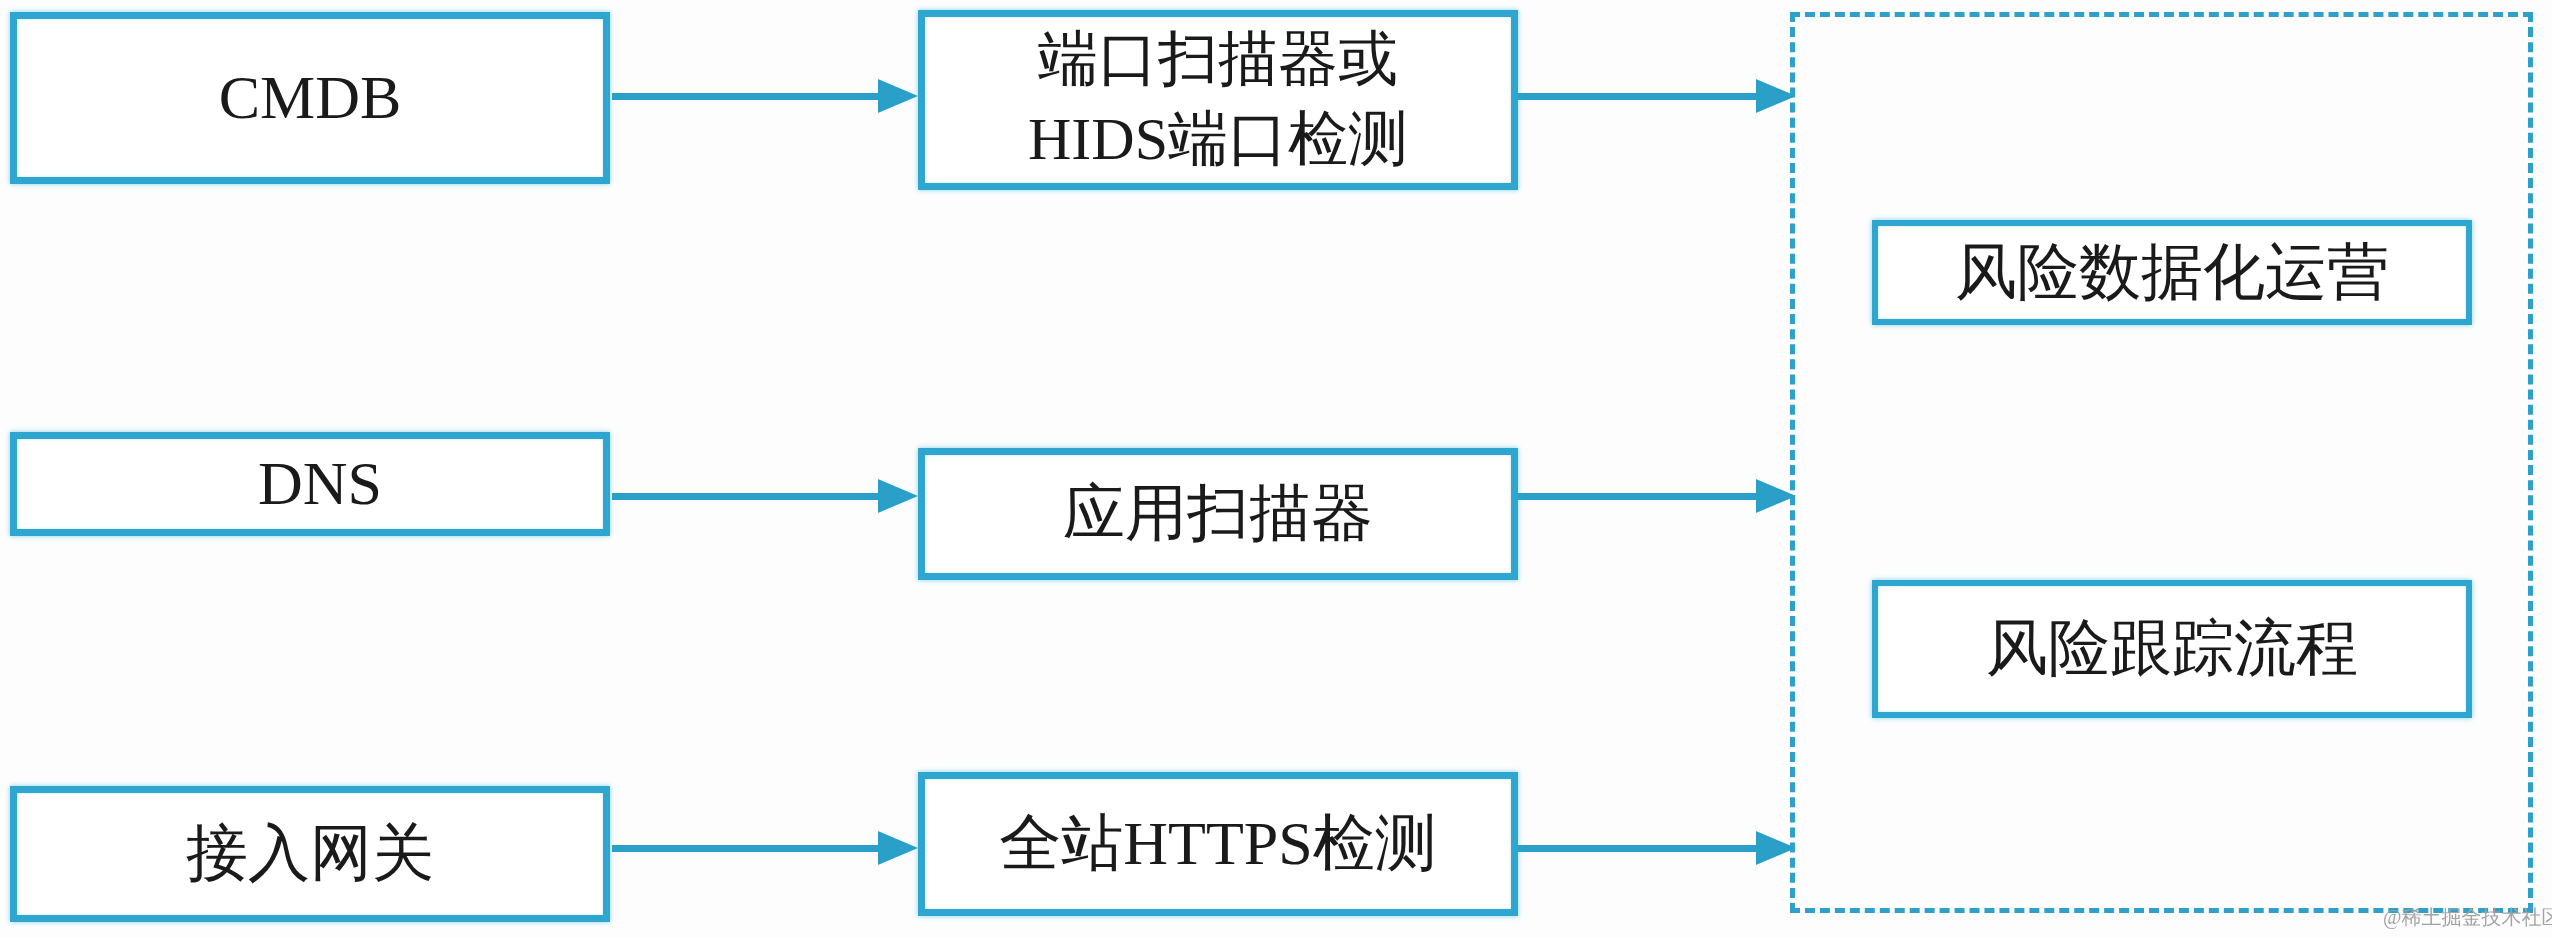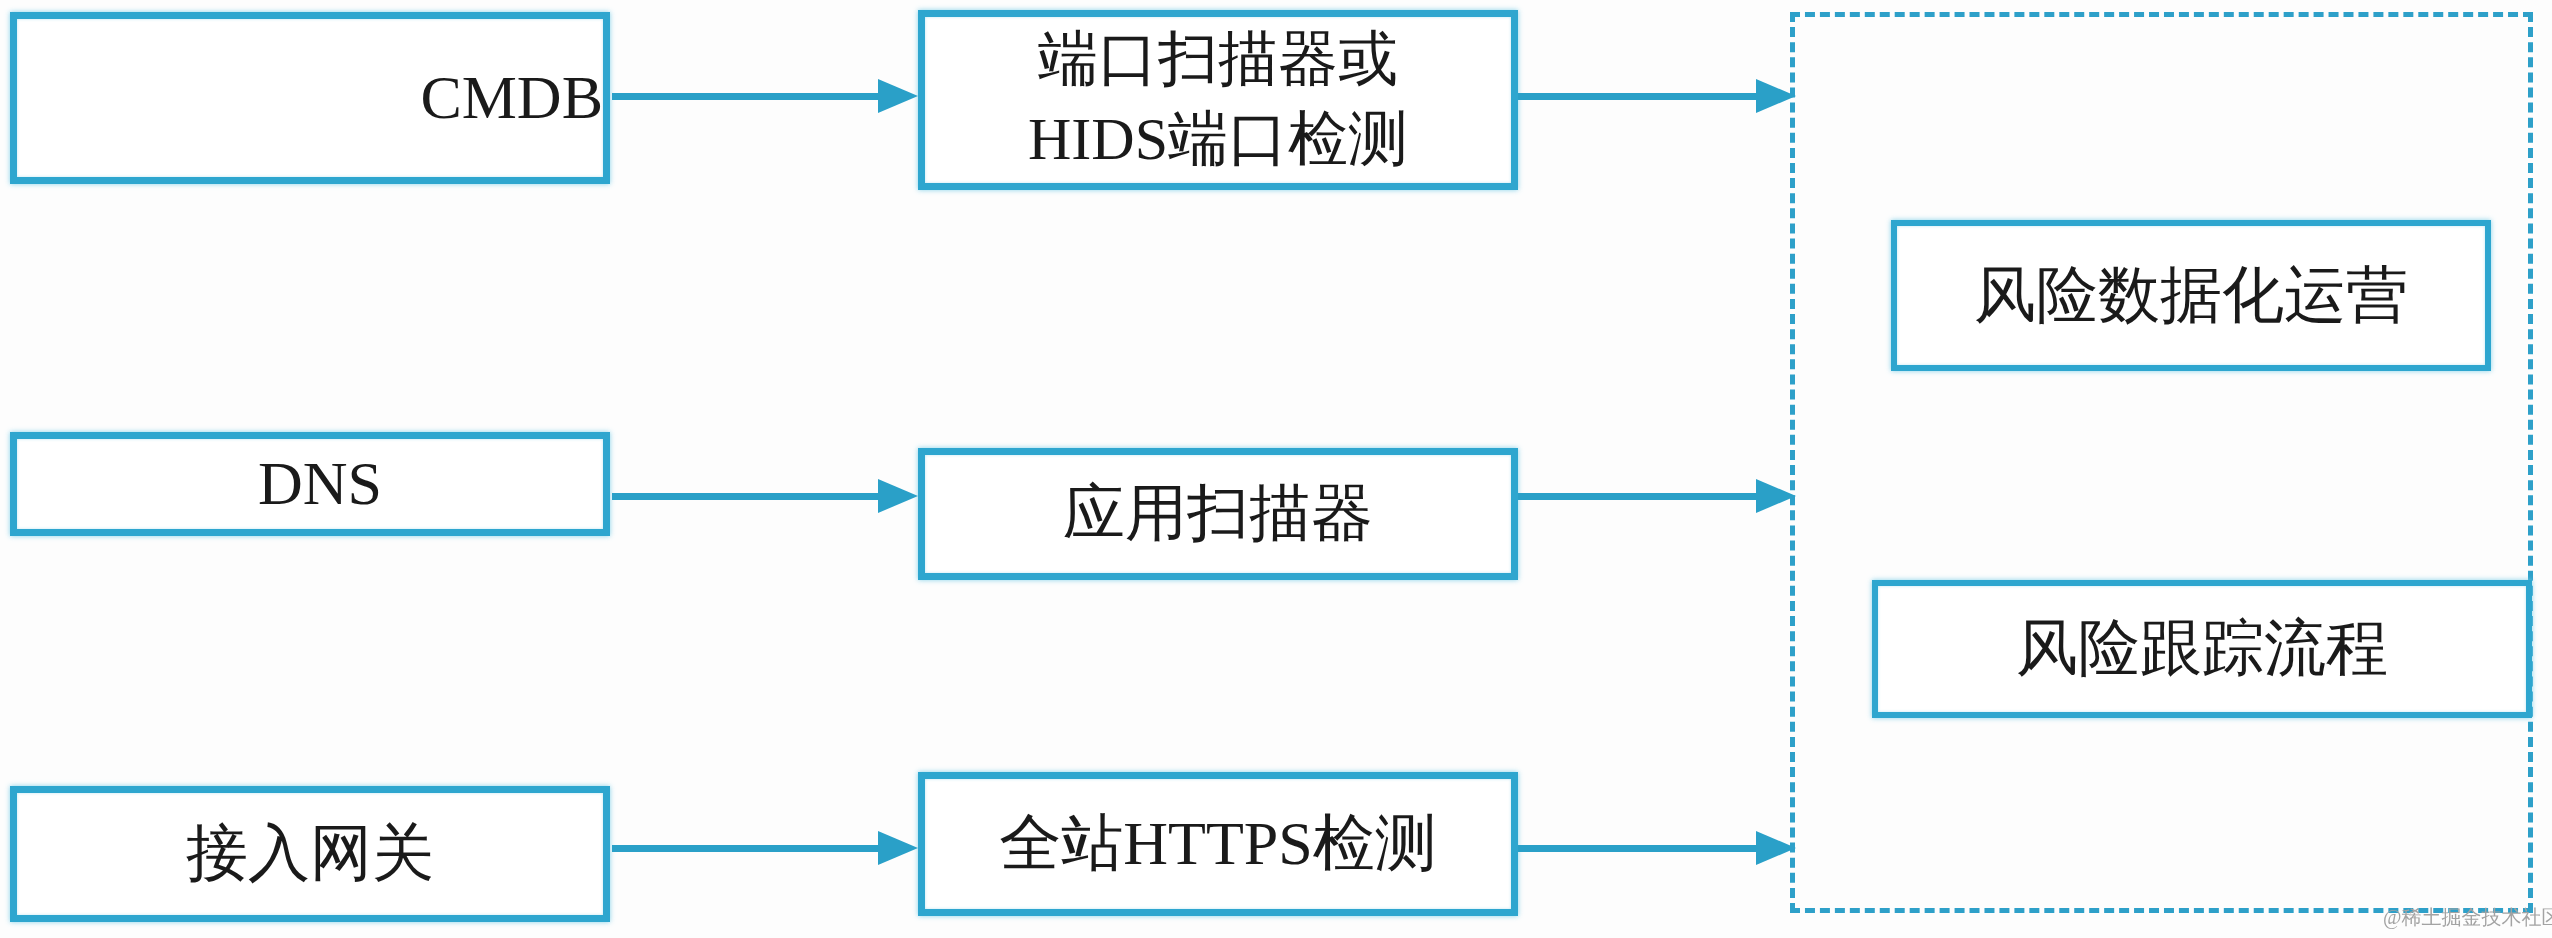--- a/index.html
+++ b/index.html
@@ -25,40 +25,40 @@
     align-items: center;
     justify-content: center;
     color: #1a1a1a;
     font-size: 62px;
     text-align: center;
     line-height: 1.25;
   }
   .box .lbl { white-space: pre-line; }
 
   
-  .b-cmdb    { left: 10px;  top: 12px;  width: 600px; height: 172px; justify-content: flex-end; }
+  .b-cmdb    { left: 10px;  top: 12px;  width: 600px; height: 172px; }
   .b-dns     { left: 10px;  top: 432px; width: 600px; height: 104px; padding-left: 20px; }
   .b-gateway { left: 10px;  top: 786px; width: 600px; height: 136px; }
 
   
   .b-port    { left: 918px; top: 10px;  width: 600px; height: 180px; font-size: 60px; line-height: 1.33; }
   .b-app     { left: 918px; top: 428px; width: 600px; height: 132px; margin-top: 20px; }
   .b-https   { left: 918px; top: 772px; width: 600px; height: 144px; }
 
   
   .dashed {
     position: absolute;
     box-sizing: border-box;
     left: 1790px; top: 12px;
     width: 743px; height: 901px;
     border: 5px dashed #2ea0c9;
     background: transparent;
   }
-  .b-riskdata  { left: 77px; top: 203px; width: 600px; height: 151px; border-width: 6px; margin-left: 19px; }
-  .b-risktrack { left: 77px; top: 563px; width: 660px; height: 138px; border-width: 6px; }
+  .b-riskdata  { left: 77px; top: 203px; width: 600px; height: 105px; border-width: 6px; }
+  .b-risktrack { left: 77px; top: 563px; width: 600px; height: 138px; border-width: 6px; }
 
   
   .arrow { position: absolute; height: 34px; }
   .arrow .shaft {
     position: absolute;
     left: 0; right: 36px; top: 14px;
     height: 7px;
     background: #2aa0c8;
   }
   .arrow .head {

